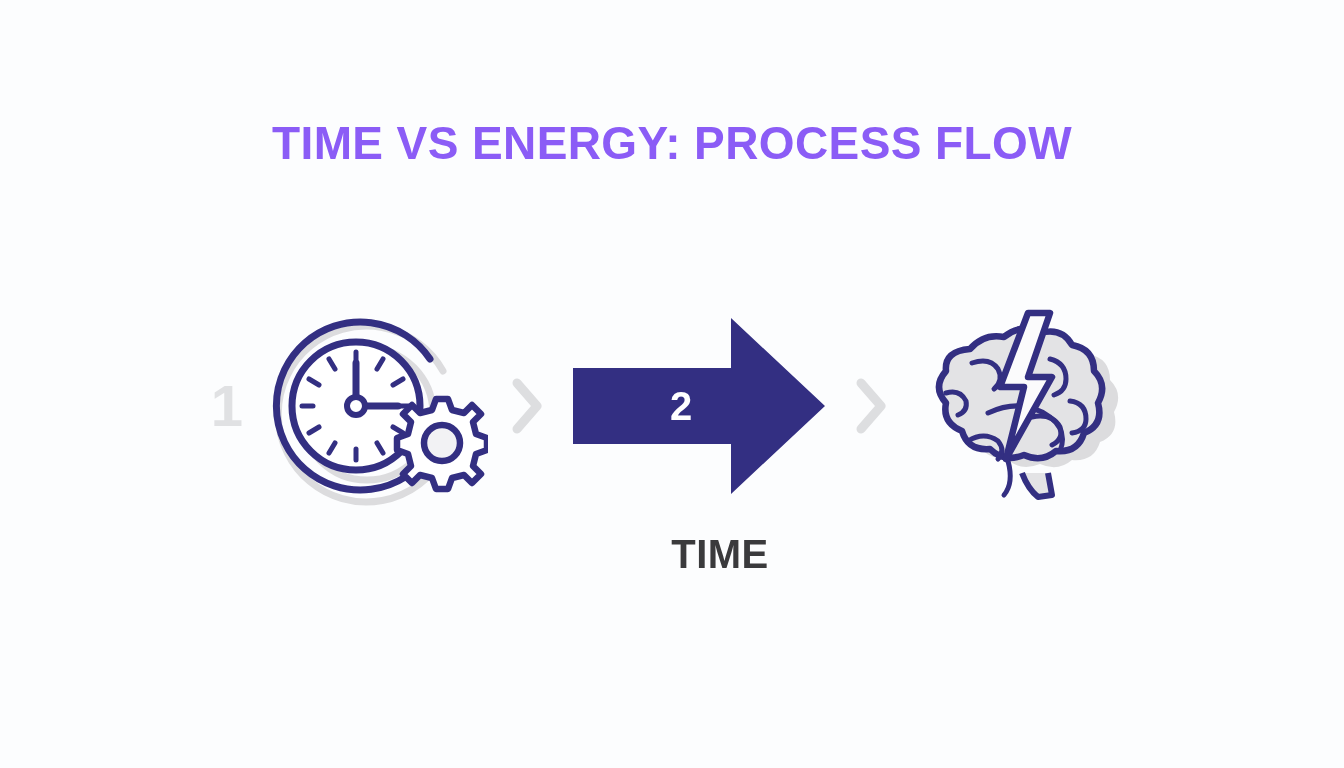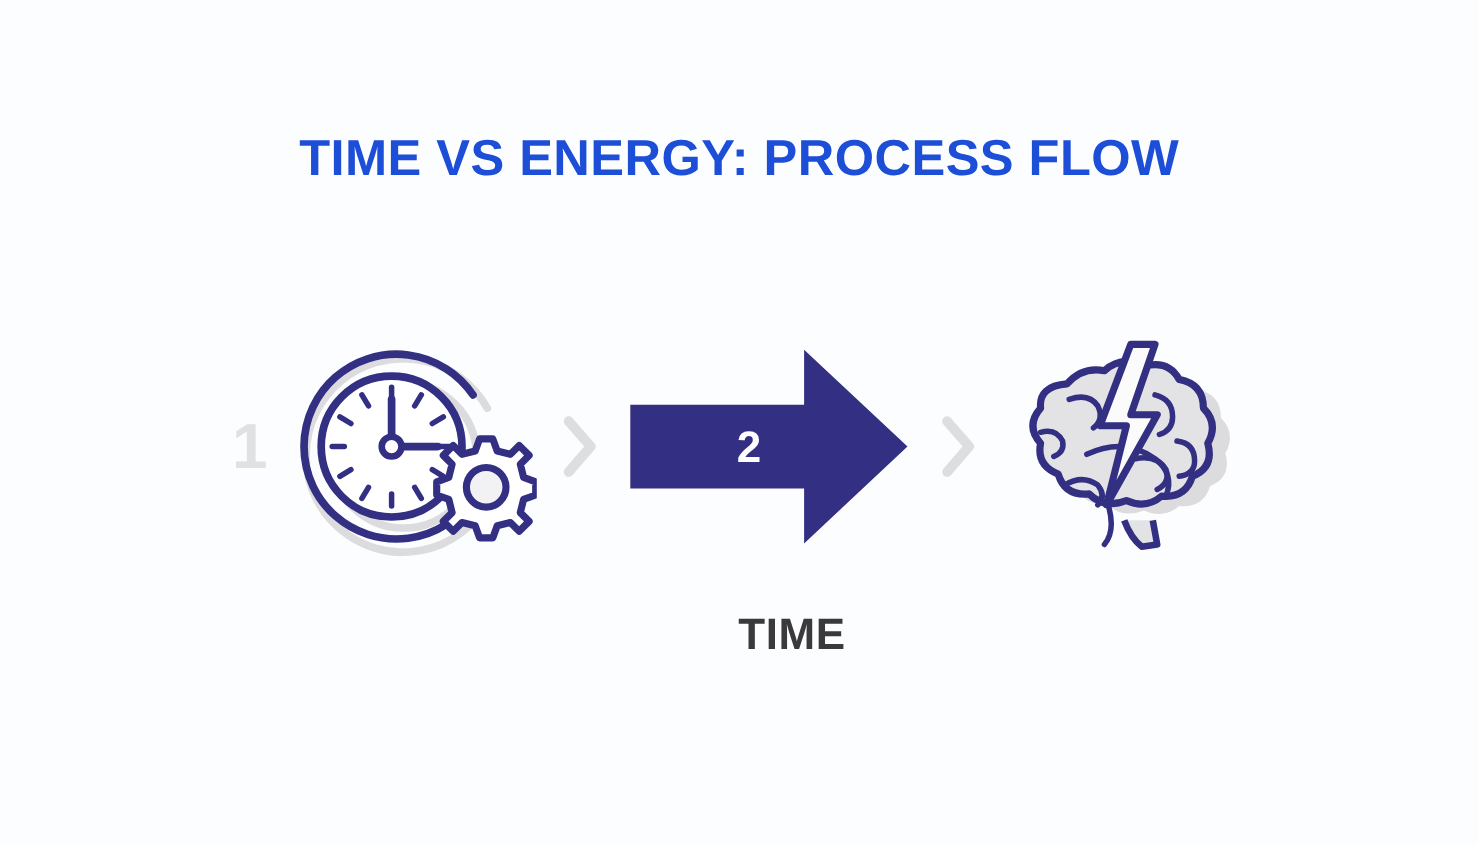--- a/index.html
+++ b/index.html
@@ -19,21 +19,21 @@
   
   .title {
     position: absolute;
     top: 118px;
     left: 0;
     width: 1344px;
     text-align: center;
     font-size: 46px;
     font-weight: bold;
     letter-spacing: 0.4px;
-    color: #1d4ed8;
+    color: #8b5cf6;
     white-space: nowrap;
     line-height: 1.1;
   }
 
   
   .flow {
     position: absolute;
     top: 296px;
     left: 0;
     width: 1344px;
@@ -64,21 +64,21 @@
   .chevron {
     width: 44px;
     height: 66px;
     flex: none;
     margin: 0 14px;
   }
 
   
   .labels {
     position: absolute;
-    top: 544px;
+    top: 521px;
     left: 0;
     width: 1344px;
     height: 66px;
     display: flex;
     align-items: center;
     justify-content: center;
   }
   .label {
     font-size: 40px;
     font-weight: bold;

